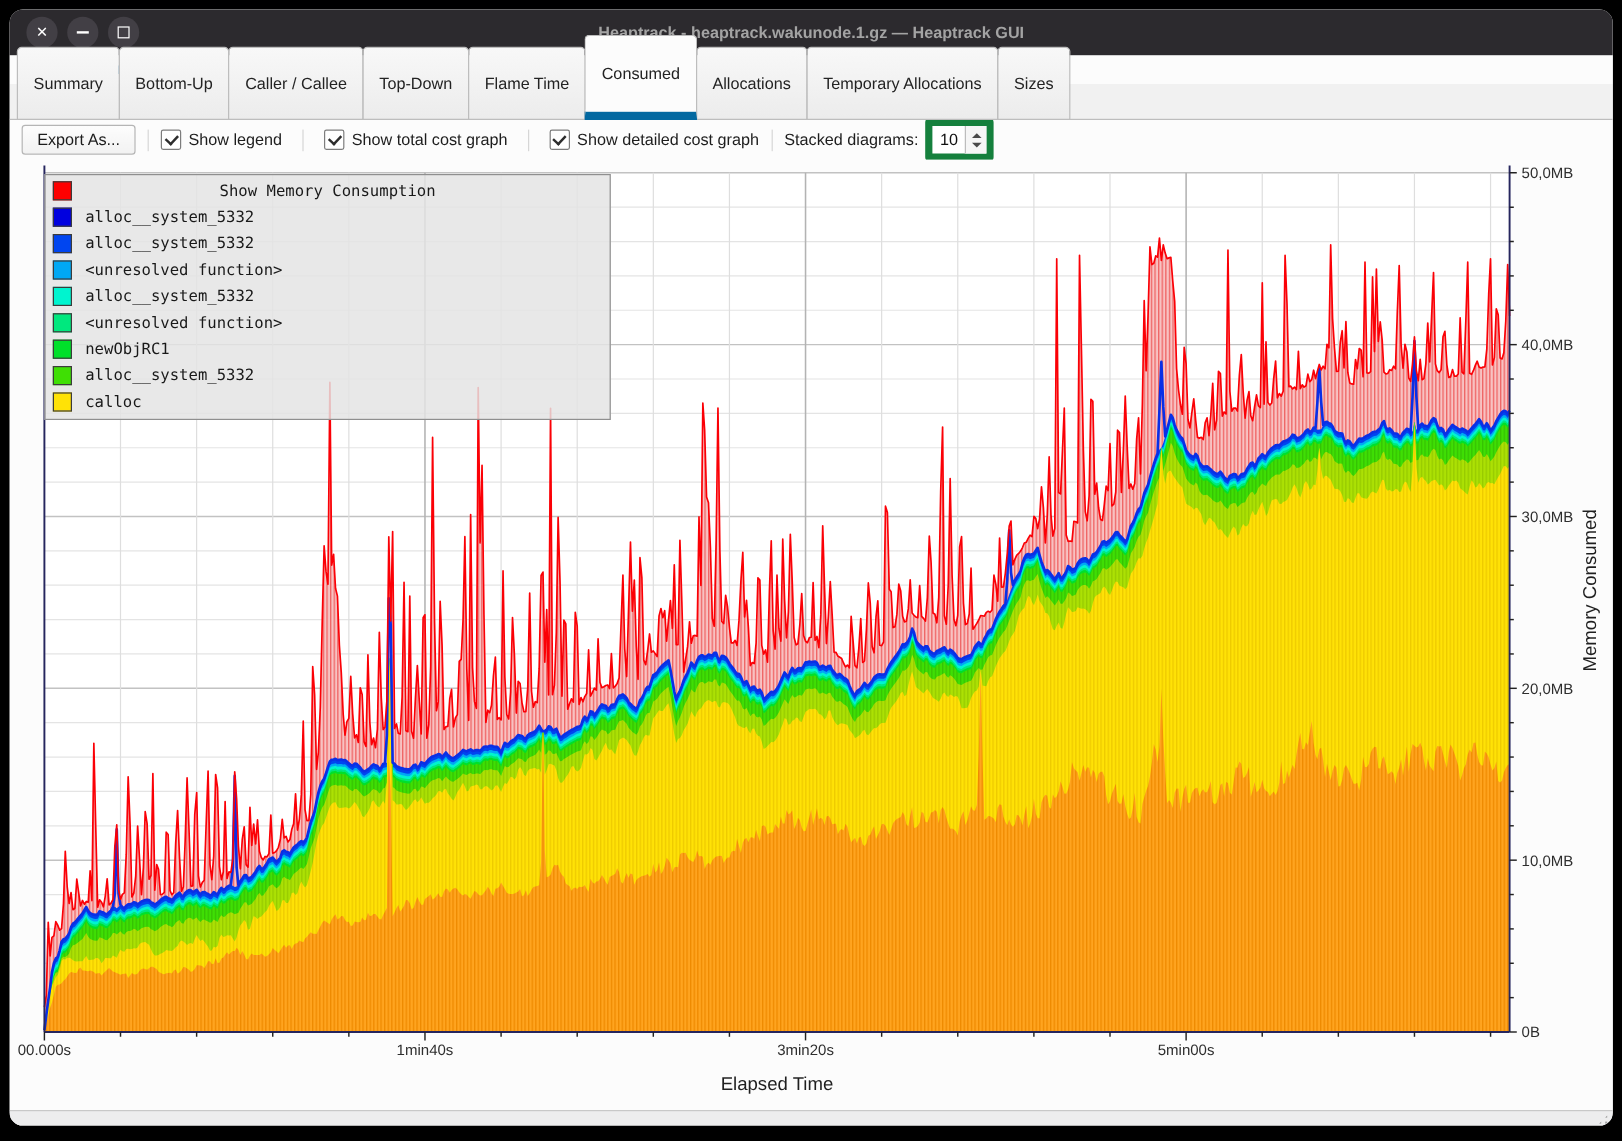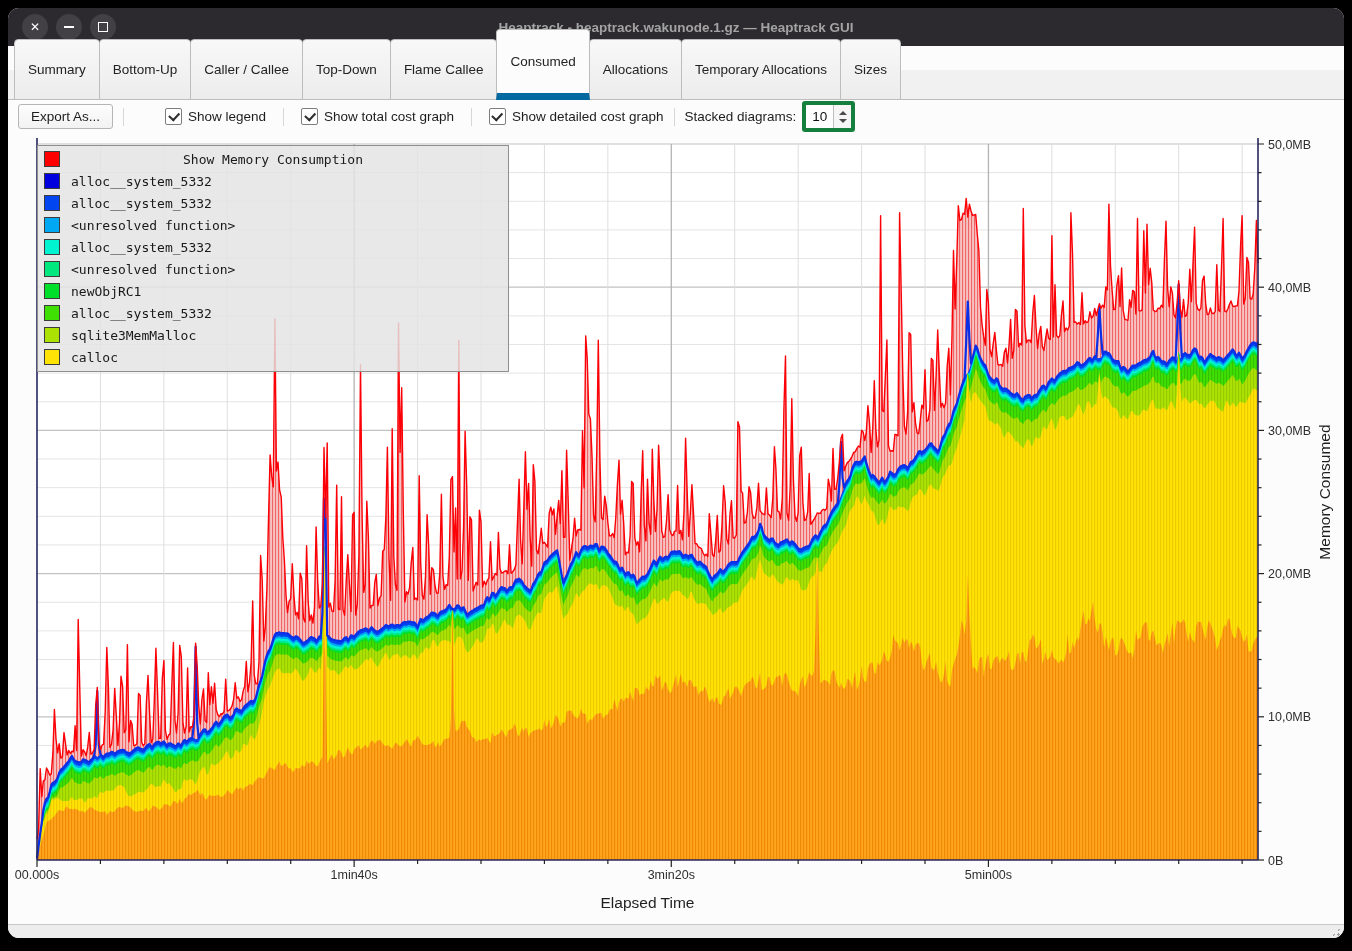--- a/index.html
+++ b/index.html
@@ -31,21 +31,21 @@
   .toolbar{height:33px;background:#fcfcfc;display:flex;align-items:center;gap:10px;
     padding:0 10px;flex:none;}
   .btn{height:25px;padding:0 12px;font-size:13.5px;color:#1d1d1d;background:linear-gradient(#fdfdfd,#f2f2f2);
     border:1px solid #b5b5b5;border-radius:3px;font-family:"Liberation Sans",sans-serif;}
   .tsep{width:1px;height:18px;background:#d6d6d6;}
   .cb{display:flex;align-items:center;gap:6px;font-size:13.5px;color:#1d1d1d;}
   .cbbox{width:15px;height:15px;border:1px solid #7d7d7d;border-radius:2px;background:#fff;position:relative;flex:none;}
   .cbbox:after{content:"";position:absolute;left:2.5px;top:3px;width:8px;height:4.5px;
     border-left:2px solid #2d2d2d;border-bottom:2px solid #2d2d2d;transform:rotate(-47deg);}
   .spin-label{font-size:13.5px;color:#1d1d1d;}
-  .spin{display:flex;height:23px;border:4px solid #15803d;border-radius:3px;background:#fff;align-items:stretch;margin-left:-4px;}
+  .spin{display:flex;height:23px;border:6px solid #15803d;border-radius:3px;background:#fff;align-items:stretch;margin-left:-4px;}
   .spin .val{width:27px;display:flex;align-items:center;justify-content:center;font-size:13.5px;color:#111;}
   .spin .arrows{width:17px;border-left:1px solid #bdbdbd;background:#f6f6f6;display:flex;
     flex-direction:column;align-items:center;justify-content:center;gap:4px;}
   .tri-up{width:0;height:0;border-left:4px solid transparent;border-right:4px solid transparent;
     border-bottom:4.5px solid #4a4a4a;}
   .tri-down{width:0;height:0;border-left:4px solid transparent;border-right:4px solid transparent;
     border-top:4.5px solid #4a4a4a;}
   
   .content{flex:1;position:relative;background:#fcfcfc;}
   svg text{font-family:"Liberation Sans",sans-serif;}
@@ -87,31 +87,31 @@
       <div class="menu-item"><u>F</u>ile</div>
       <div class="menu-item">Filter</div>
       <div class="menu-item">Setti<u>n</u>gs</div>
     </div>
 
   <div class="tabbar" id="tabbar">
       <div class="tab">Summary</div>
       <div class="tab">Bottom-Up</div>
       <div class="tab">Caller / Callee</div>
       <div class="tab">Top-Down</div>
-      <div class="tab">Flame Callee</div>
+      <div class="tab">Flame Time</div>
       <div class="tab active">Consumed</div>
       <div class="tab">Allocations</div>
       <div class="tab">Temporary Allocations</div>
       <div class="tab">Sizes</div>
     </div>
 
   <div class="toolbar">
     <button class="btn">Export As...</button>
     <span class="tsep"></span>
-    <span id="cbgroup" style="display:flex;align-items:center;gap:17px;margin-left:31px;">
+    <span id="cbgroup" style="display:flex;align-items:center;gap:17px;">
         <span class="cb">
           <span class="cbbox"></span>
           <span>Show legend</span>
         </span>
         <span class="tsep"></span>
         <span class="cb">
           <span class="cbbox"></span>
           <span>Show total cost graph</span>
         </span>
         <span class="tsep"></span>
@@ -301,24 +301,20 @@
         </div>
         <div class="lrow">
           <span class="lswatch" style="background: rgb(0, 224, 42);"></span>
           <span class="llabel">newObjRC1</span>
         </div>
         <div class="lrow">
           <span class="lswatch" style="background: rgb(63, 223, 4);"></span>
           <span class="llabel">alloc__system_5332</span>
         </div>
         <div class="lrow">
-          <span class="lswatch" style="background: rgb(172, 225, 4);"></span>
-          <span class="llabel">sqlite3MemMalloc</span>
-        </div>
-        <div class="lrow">
           <span class="lswatch" style="background: rgb(255, 226, 6);"></span>
           <span class="llabel">calloc</span>
         </div>
       </div>
   </div>
 
   <div class="statusbar">
     <div class="grip"></div>
   </div>
 

